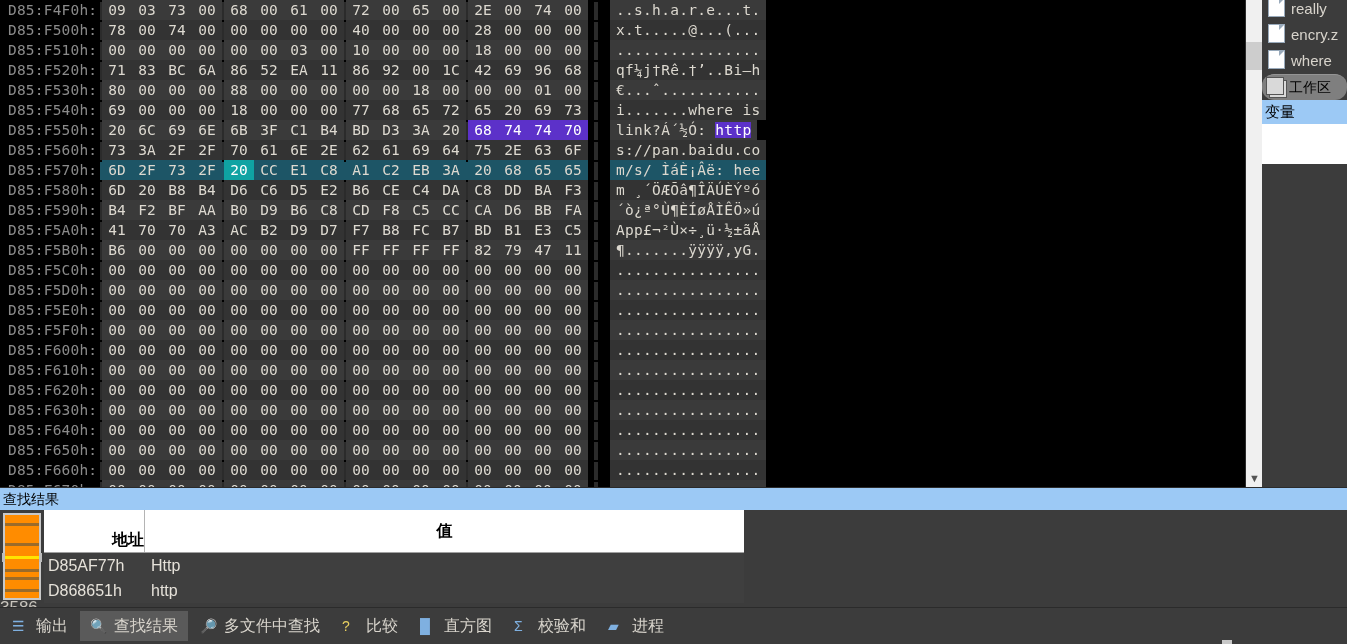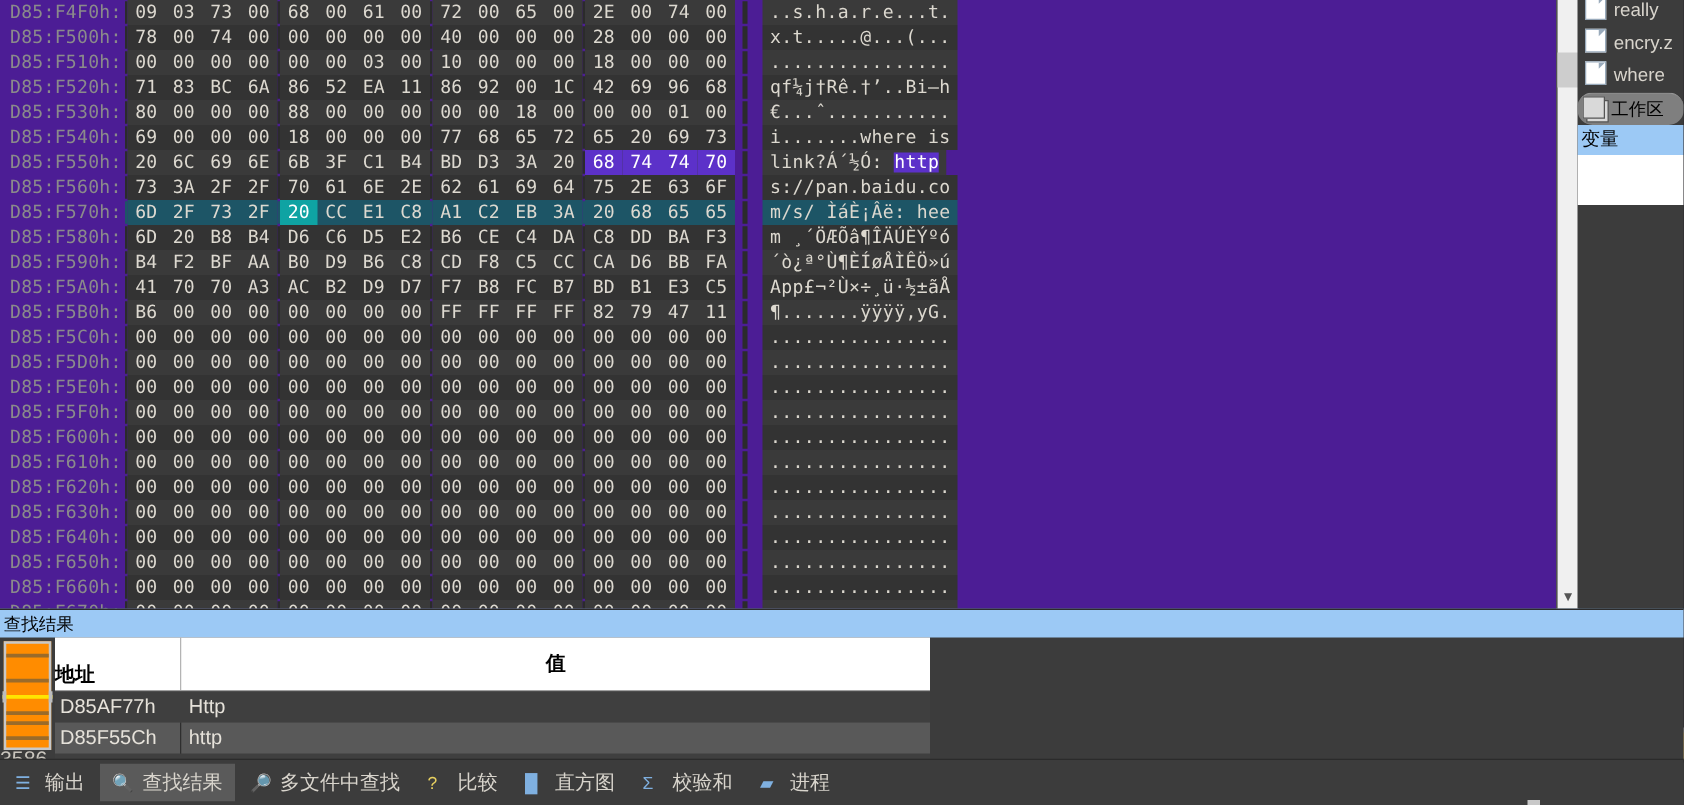--- a/index.html
+++ b/index.html
@@ -2,21 +2,21 @@
 <html><head>
 <meta charset="utf-8">
 <style>
   html,body{margin:0;padding:0;background:#2b2b2b;}
   body{width:1347px;height:644px;overflow:hidden;
        font-family:"Liberation Sans","DejaVu Sans",sans-serif;}
   #app{position:relative;width:1347px;height:644px;background:#2b2b2b;}
 
   
   #hexpane{position:absolute;left:0;top:0;width:1245px;height:487px;
-           background:#4c1d95;overflow:hidden;}
+           background:#000000;overflow:hidden;}
   .hexrow{position:relative;height:20px;line-height:20px;white-space:nowrap;
           font-family:"DejaVu Sans Mono","Liberation Mono",monospace;font-size:14.5px;}
   .hexrow.odd .cellbg{background:#3a3a3a;}
   .hexrow.even .cellbg{background:#333333;}
   .addr{display:inline-block;width:100px;padding-left:8px;color:#8b8b8b;
         letter-spacing:.2px;box-sizing:border-box;}
   .grp{display:inline-block;padding:0 0;}
   .byte{display:inline-block;width:30px;text-align:center;color:#ddd9d0;}
   .gdiv{display:inline-block;width:2px;height:18px;vertical-align:middle;
         background:#2b2b2b;}
@@ -79,21 +79,21 @@
   #minimap .ln{position:absolute;left:0;width:100%;height:3px;background:#9a6b2a;}
   #minimap .cur{position:absolute;left:-3px;width:calc(100% + 6px);height:3px;
                 background:#ffe400;}
   #minimap .hcap{position:absolute;width:3px;height:9px;background:#bdbdbd;}
   #count{position:absolute;left:0;top:88px;width:44px;color:#c9c5bd;
          font-size:17px;font-family:"Liberation Sans",sans-serif;}
   #table{position:absolute;left:44px;top:0;width:700px;height:99px;
          font-size:16px;}
   #thead{display:flex;height:42px;background:#ffffff;color:#000;
          font-weight:bold;align-items:center;border-bottom:1px solid #a0a0a0;}
-  #thead .c1{width:100px;text-align:left;margin-top:18px;}
+  #thead .c1{width:100px;text-align:right;margin-top:18px;}
   #thead .divv{width:1px;height:42px;background:#b4b4b4;}
   #thead .c2{flex:1;text-align:center;}
   .trow{display:flex;height:25px;line-height:25px;color:#e6e2da;}
   .trow .c1{width:100px;padding-left:4px;box-sizing:border-box;}
   .trow .divv{width:1px;background:#2e2e2e;}
   .trow .c2{flex:1;padding-left:6px;}
   .trow.r-a{background:#3f3f3f;align-items:center;}
   .trow.r-b{background:#595959;}
 
   
@@ -187,25 +187,20 @@
           <div class="c1">地址</div>
           <div class="divv"></div>
           <div class="c2">值</div>
         </div>
         <div id="tbody">
             <div class="trow r-a">
               <div class="c1">D85AF77h</div>
               <div class="divv"></div>
               <div class="c2">Http</div>
             </div>
-            <div class="trow r-b">
-              <div class="c1">D85F55Ch</div>
-              <div class="divv"></div>
-              <div class="c2">http</div>
-            </div>
             <div class="trow r-a">
               <div class="c1">D868651h</div>
               <div class="divv"></div>
               <div class="c2">http</div>
             </div>
           </div>
       </div>
     </div>
   </div>
 

